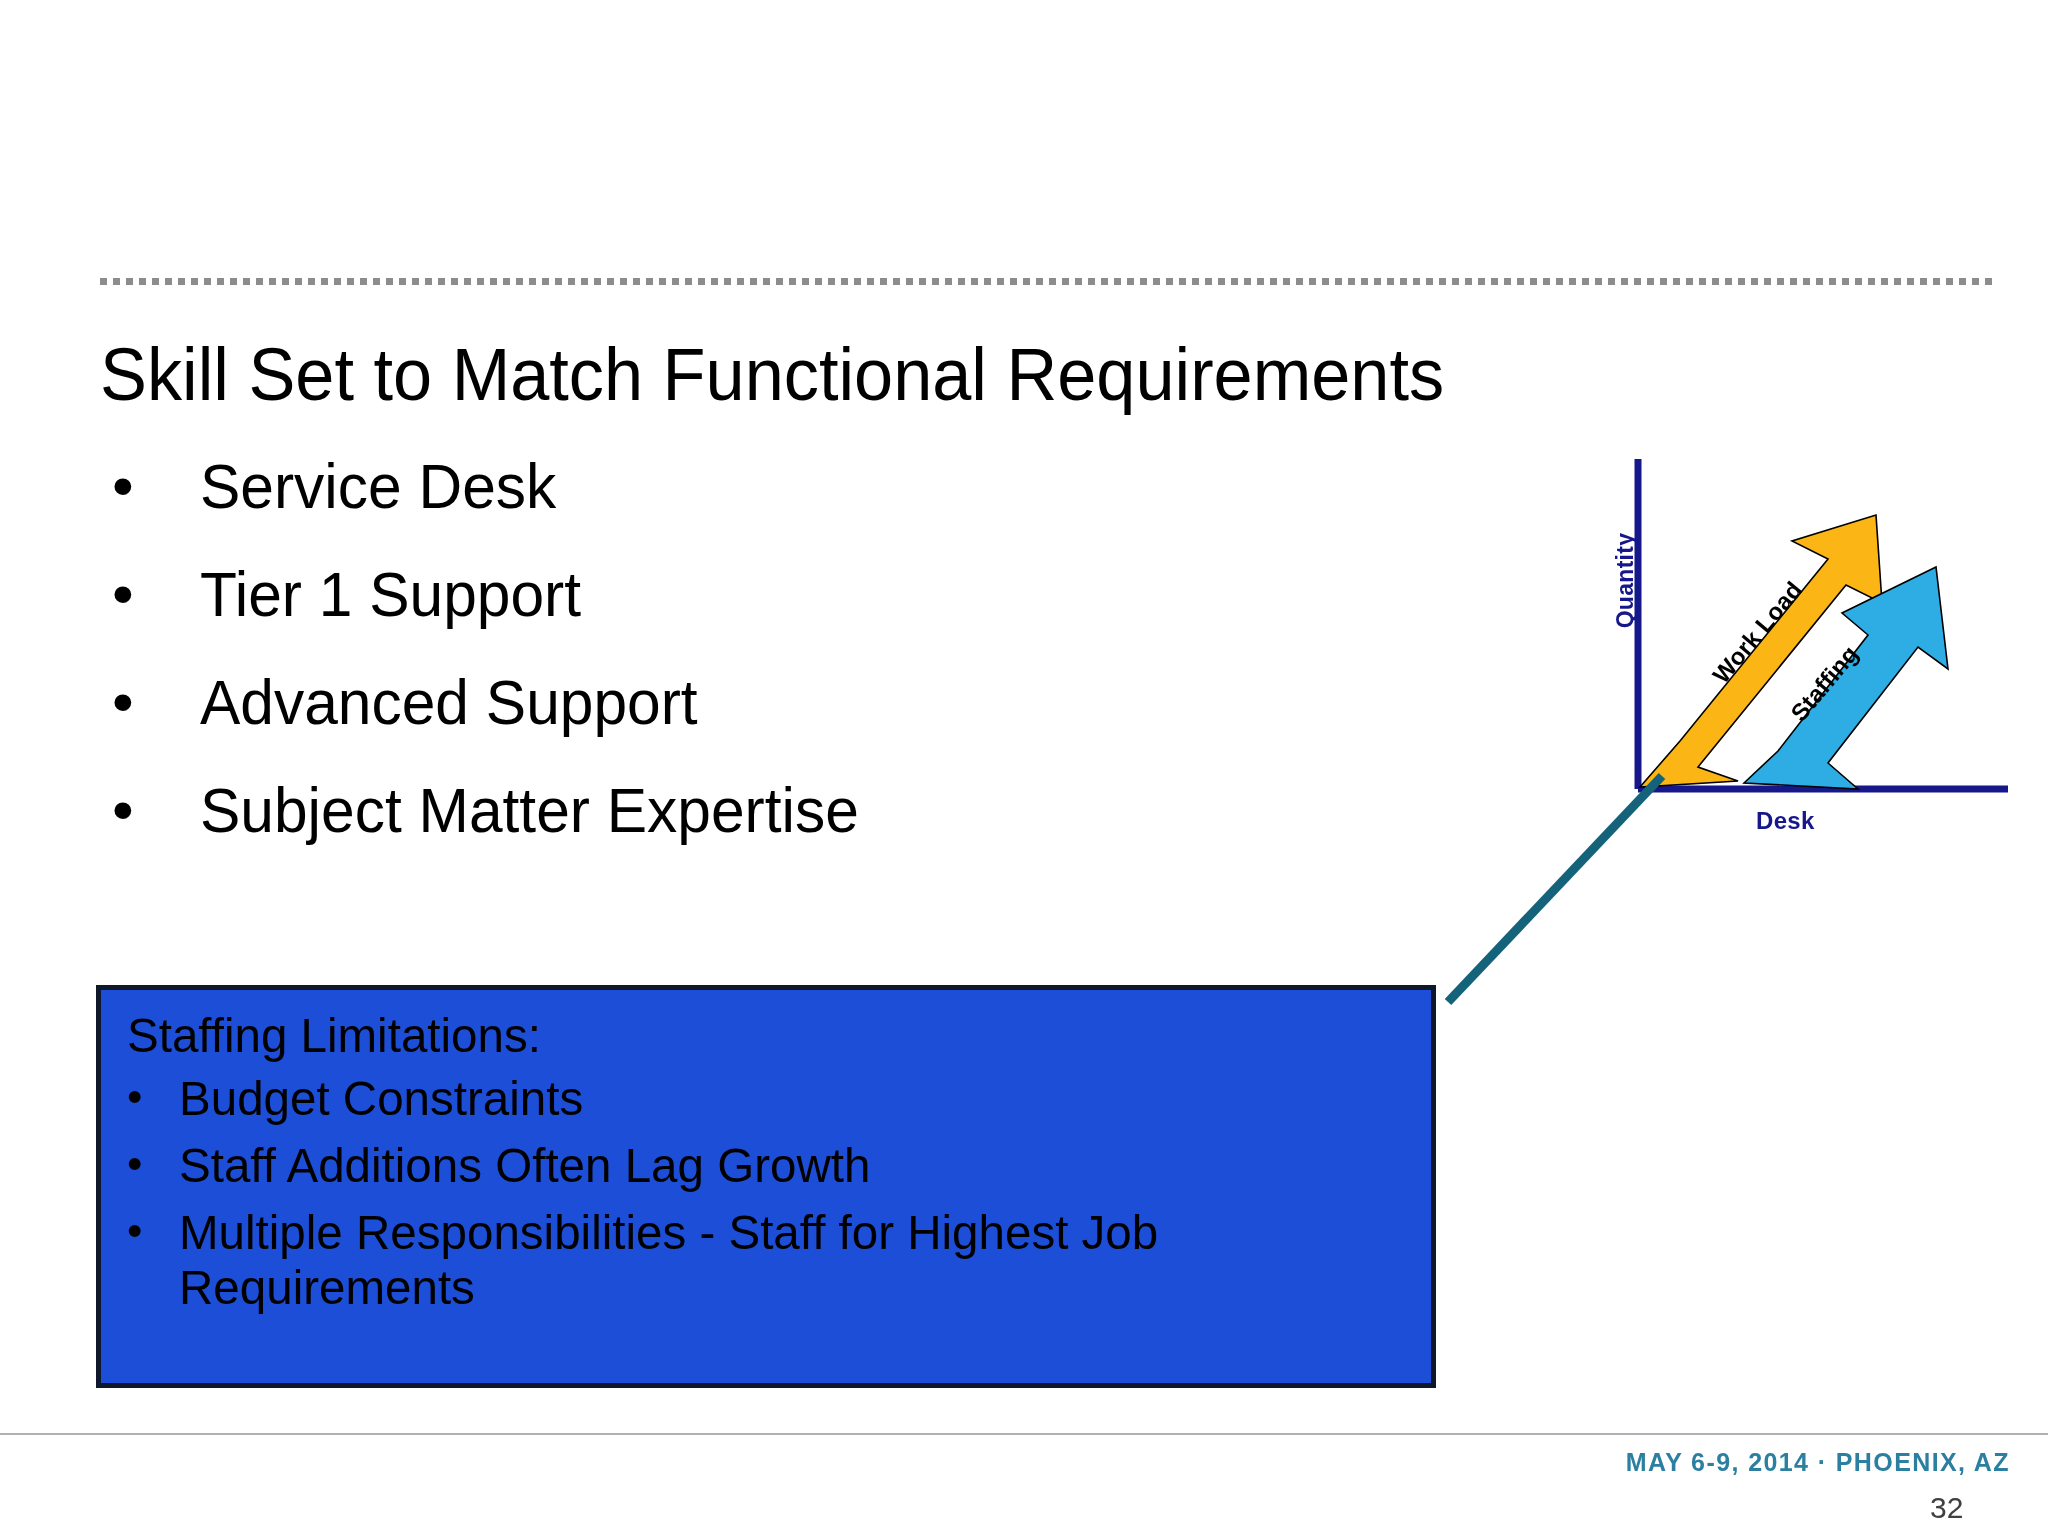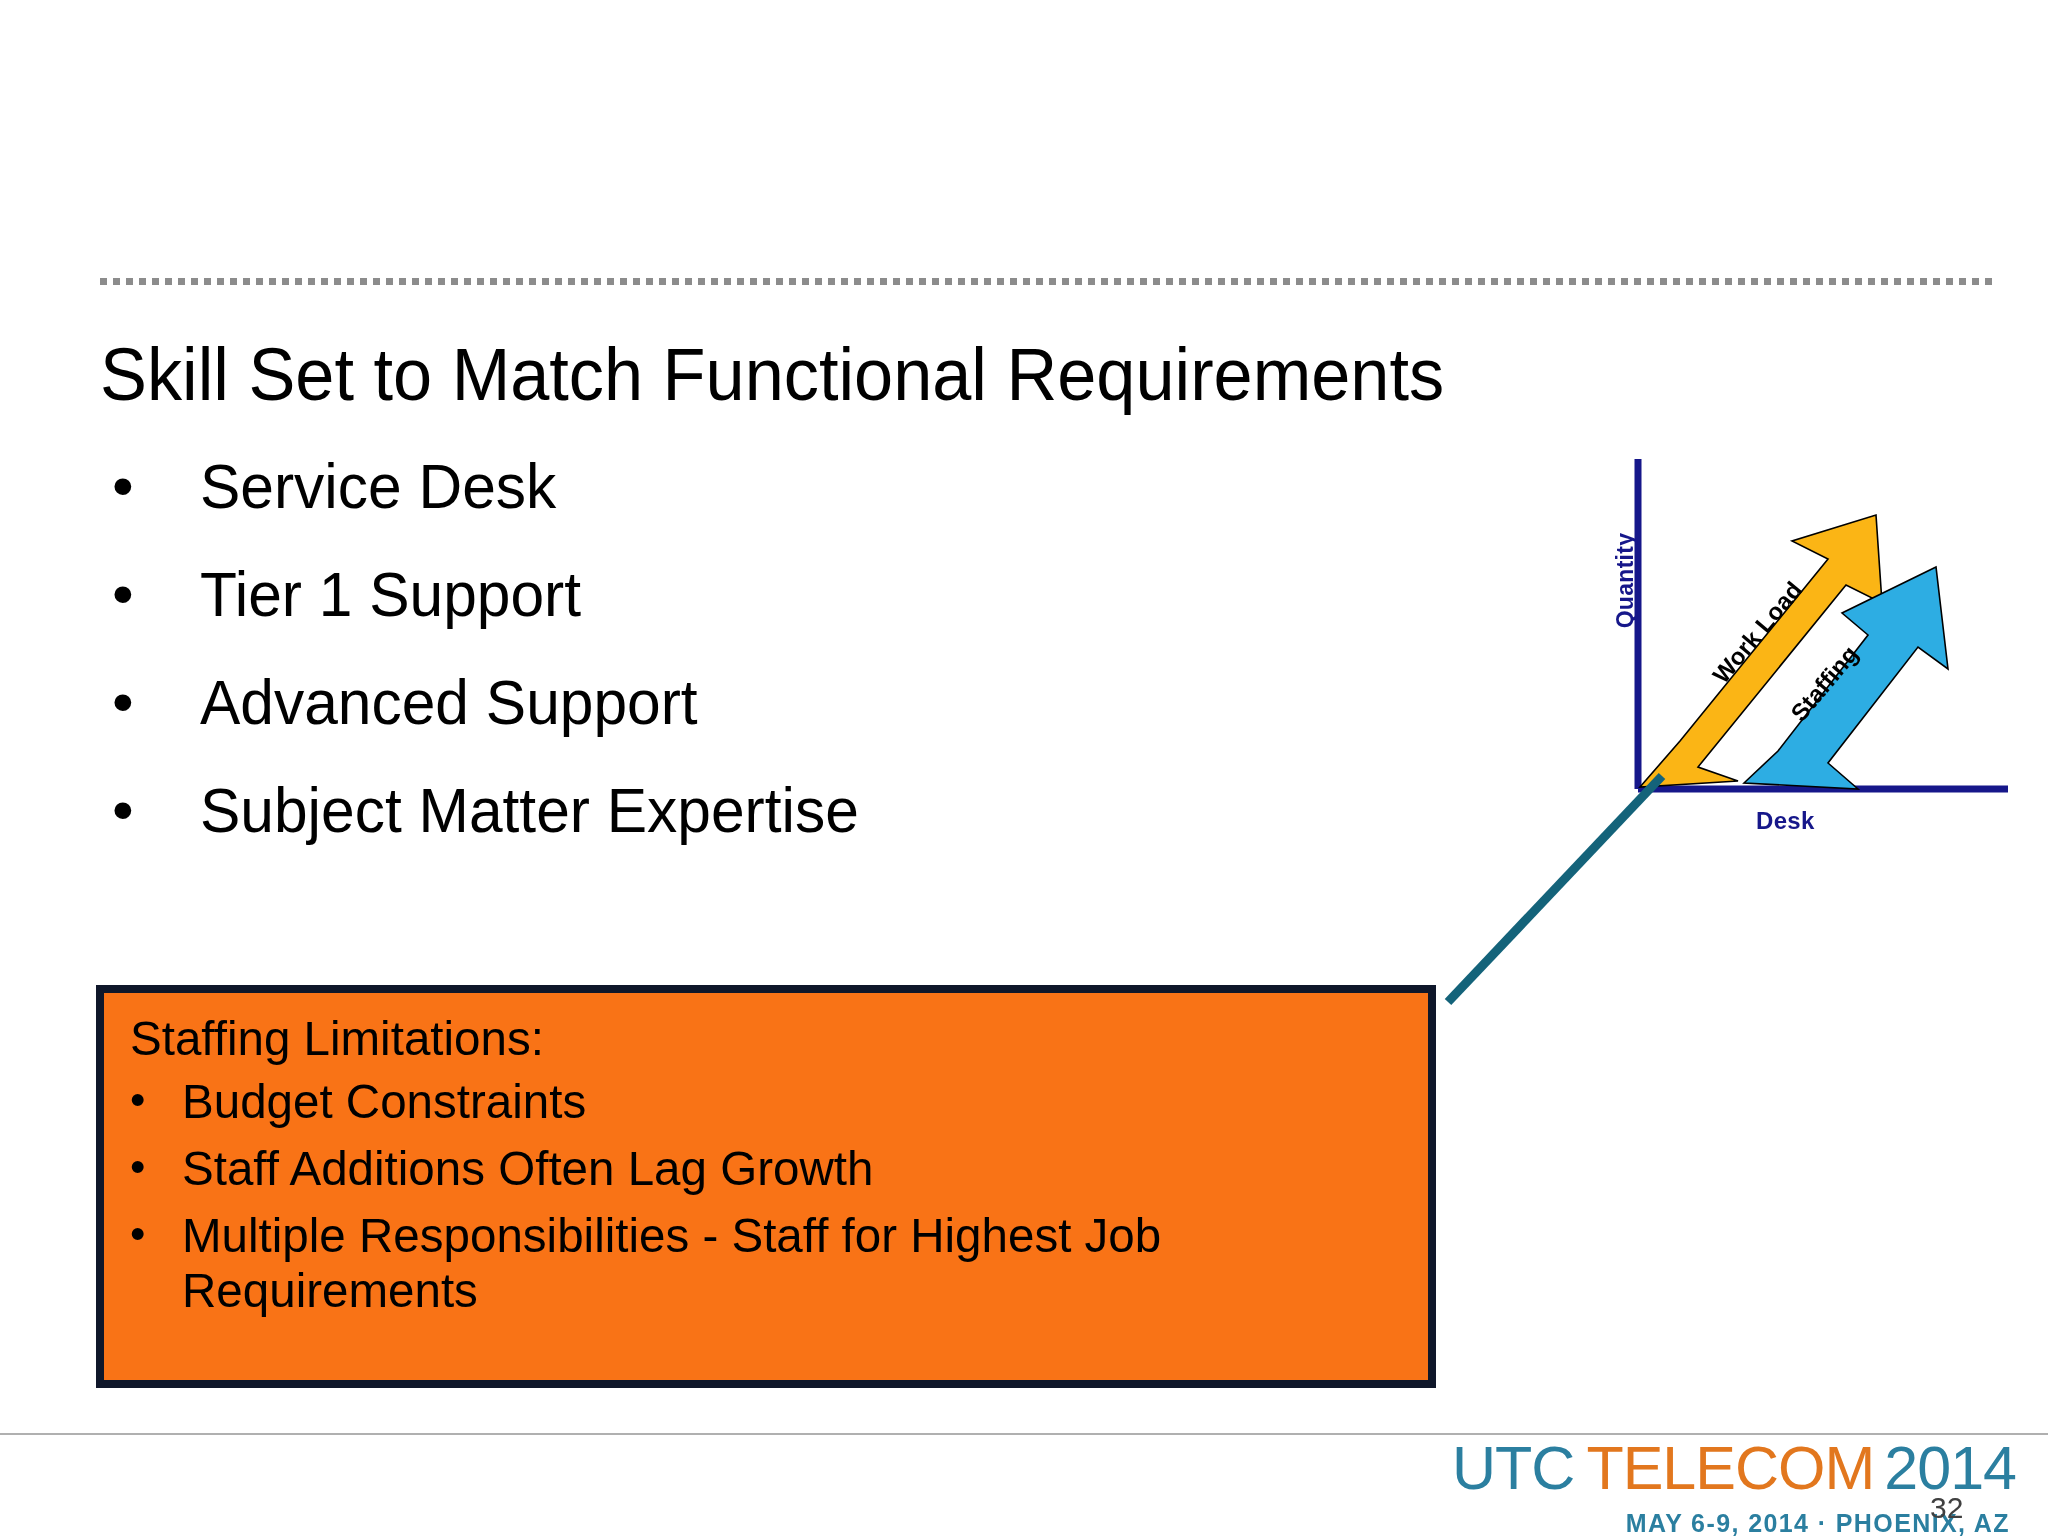--- a/index.html
+++ b/index.html
@@ -137,22 +137,22 @@
     pointer-events: none;
   }
 
   
   .callout-box {
     position: absolute;
     left: 96px;
     top: 985px;
     width: 1340px;
     height: 403px;
-    background: #f97316;
-    border: 8px solid #0f172a;
+    background: #1d4ed8;
+    border: 5px solid #0f172a;
     box-sizing: border-box;
     padding: 18px 26px 0 26px;
   }
   .callout-title {
     font-size: 49px;
     line-height: 1.12;
     color: #000000;
     white-space: nowrap;
     transform: scaleX(0.97);
     transform-origin: left top;
@@ -306,21 +306,18 @@
         <span class="callout-mark">•</span>
         <span class="callout-text">Multiple Responsibilities - Staff for Highest Job Requirements</span>
       </div>
 
     </div>
   </div>
 
   <div class="footer-rule"></div>
 
   <div class="footer-logo">
-    <div class="logo-line1">
-      <span class="logo-utc">UTC</span><span class="logo-tele">TELECOM</span><span class="logo-year">2014</span>
-    </div>
     <div class="logo-line2">MAY 6-9, 2014  ·  PHOENIX, AZ</div>
   </div>
 
   <div class="page-number">32</div>
 
 </div>
 
 </body></html>

